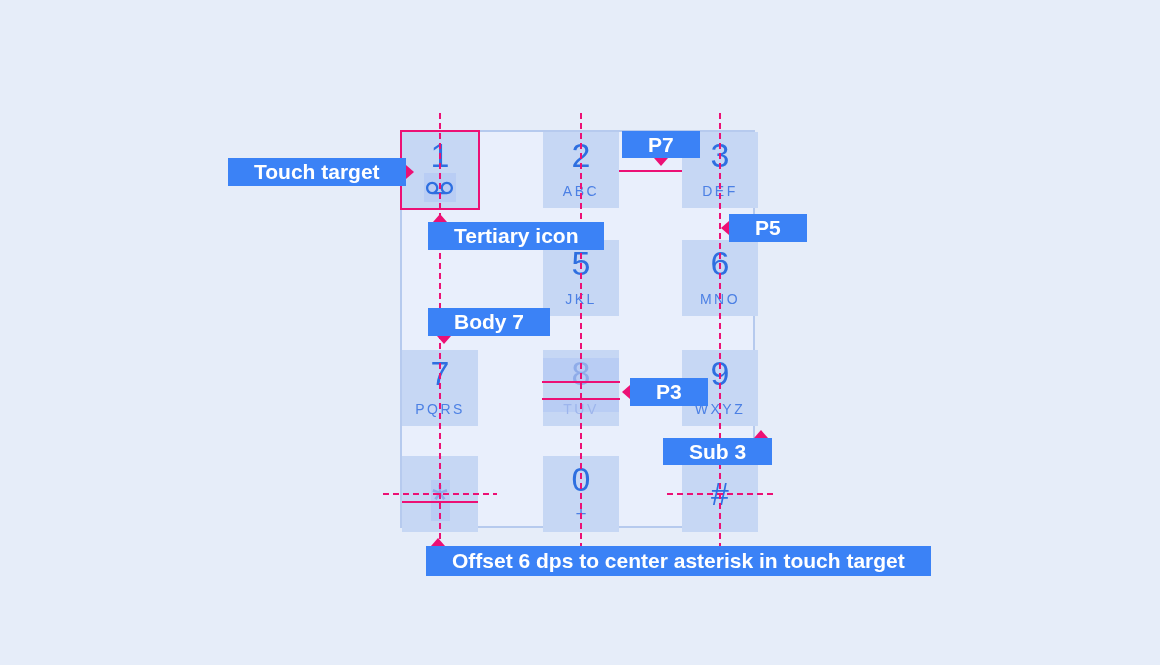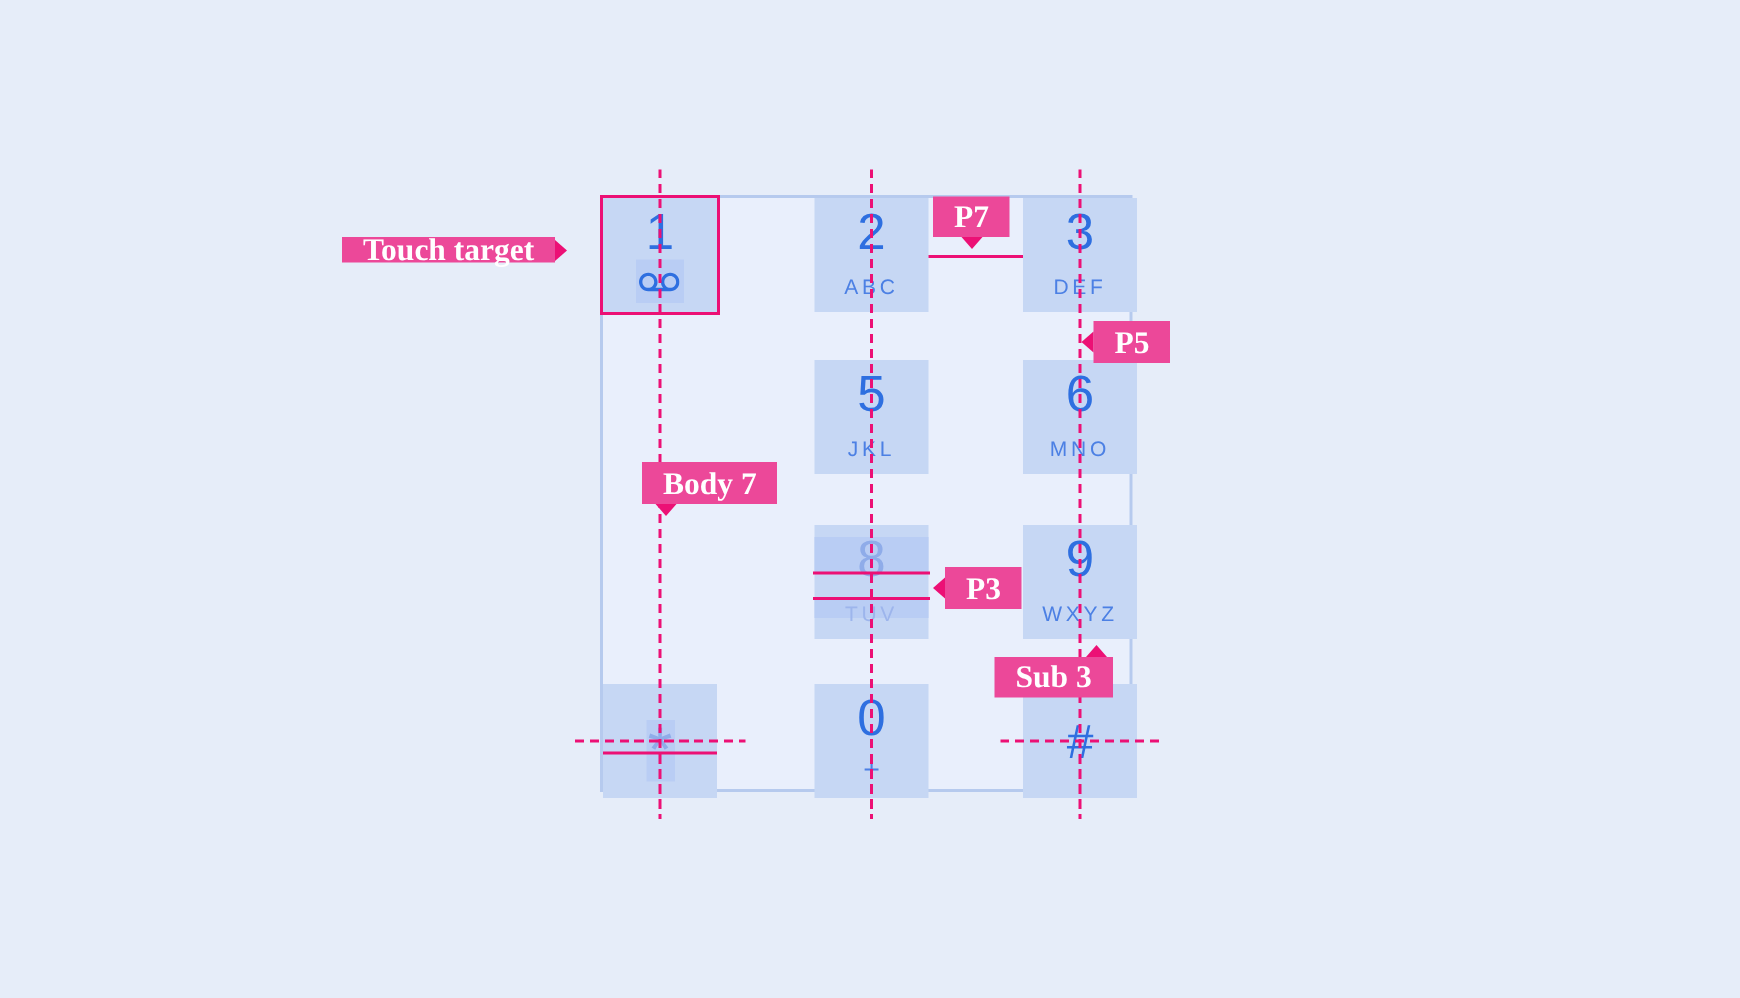--- a/index.html
+++ b/index.html
@@ -44,34 +44,34 @@
   .ml-p7{left:619px;top:170px;width:63px}
   .ml-p3a{left:542px;top:381px;width:78px}
   .ml-p3b{left:542px;top:398px;width:78px}
   .ml-star{left:402px;top:501px;width:76px}
 
   
   .tt-outline{position:absolute;left:400px;top:130px;width:76px;height:76px;
               border:2px solid #EC1075;z-index:6;}
 
   
-  .chip{position:absolute;display:flex;align-items:center;background:#ec4899;
-        color:#fff;font-weight:700;font-size:21px;padding:0 14px;height:28px;
-        z-index:10;white-space:nowrap;font-family:Liberation Serif, serif;}
+  .chip{position:absolute;display:flex;align-items:center;background:#3b82f6;
+        color:#fff;font-weight:700;font-size:21px;padding:0 26px;height:28px;
+        z-index:10;white-space:nowrap;}
   .chip::after{content:"";position:absolute;width:0;height:0;
                border:7px solid transparent;}
   .ptr-r::after{left:100%;top:50%;margin-top:-7px;border-left:8px solid #EC1075;border-right:none;}
   .ptr-l::after{right:100%;top:50%;margin-top:-7px;border-right:8px solid #EC1075;border-left:none;}
   .ptr-u::after{bottom:100%;border-bottom:8px solid #EC1075;border-top:none;}
   .ptr-d::after{top:100%;border-top:8px solid #EC1075;border-bottom:none;}
   .pu-l::after{left:5px}
   .pu-r::after{right:4px}
   .pd-l::after{left:9px}
   .pd-c::after{left:50%;margin-left:-7px}
-  .ch-touch{left:228px;top:158px;height:17px}
+  .ch-touch{left:228px;top:158px;height:28px}
   .ch-tert{left:428px;top:222px}
   .ch-p7{left:622px;top:131px;height:27px}
   .ch-p5{left:729px;top:214px}
   .ch-body{left:428px;top:308px}
   .ch-p3{left:630px;top:378px}
   .ch-sub3{left:663px;top:438px;height:27px}
   .ch-off{left:426px;top:546px;height:30px}
 </style>
 </head>
 <body>
@@ -98,20 +98,24 @@
 
   <div class="key c1 r1">
     <div class="digit">5</div>
     <div class="sub">JKL</div>
   </div>
   <div class="key c2 r1">
     <div class="digit">6</div>
     <div class="sub">MNO</div>
   </div>
 
+  <div class="key c0 r2">
+    <div class="digit">7</div>
+    <div class="sub">PQRS</div>
+  </div>
   <div class="key c1 r2 k8">
     <div class="band band-8a"></div>
     <div class="band band-8b"></div>
     <div class="digit">8</div>
     <div class="sub">TUV</div>
   </div>
   <div class="key c2 r2">
     <div class="digit">9</div>
     <div class="sub">WXYZ</div>
   </div>
@@ -135,19 +139,21 @@
   <div class="hdash hd-hash"></div>
 
   <div class="mline ml-p7"></div>
   <div class="mline ml-p3a"></div>
   <div class="mline ml-p3b"></div>
   <div class="mline ml-star"></div>
 
   <div class="tt-outline"></div>
 
   <div class="chip ch-touch ptr-r">Touch target</div>
+  <div class="chip ch-tert ptr-u pu-l">Tertiary icon</div>
   <div class="chip ch-p7 ptr-d pd-c">P7</div>
   <div class="chip ch-p5 ptr-l">P5</div>
   <div class="chip ch-body ptr-d pd-l">Body 7</div>
   <div class="chip ch-p3 ptr-l">P3</div>
   <div class="chip ch-sub3 ptr-u pu-r">Sub 3</div>
+  <div class="chip ch-off ptr-u pu-l">Offset 6 dps to center asterisk in touch target</div>
 
 </div>
 
 </body></html>

